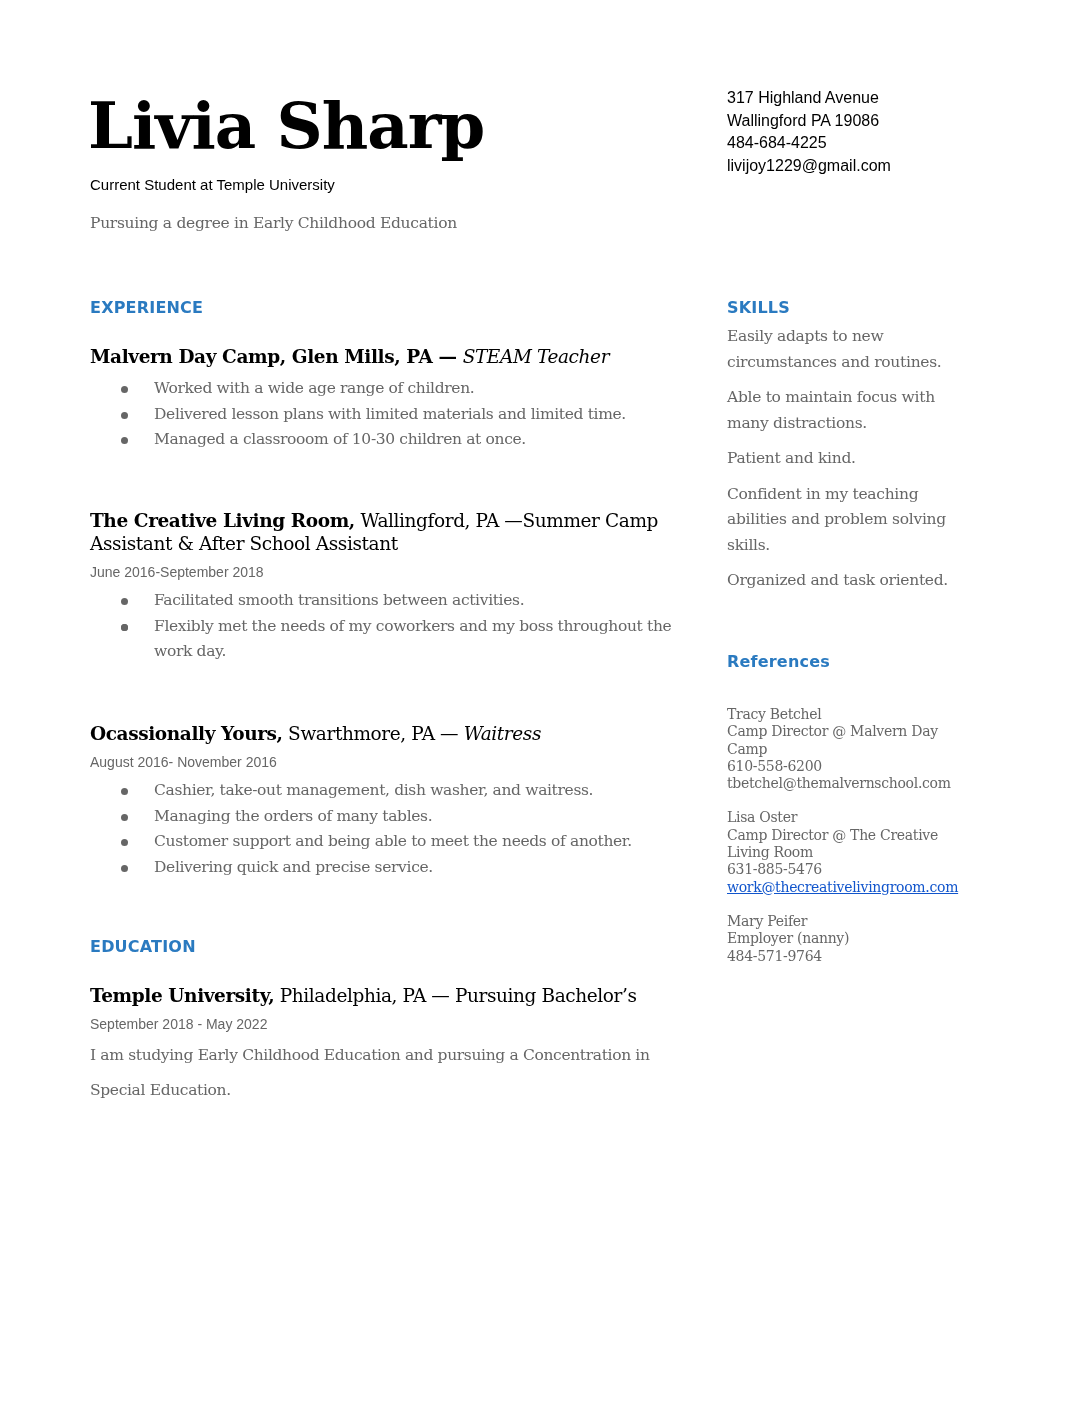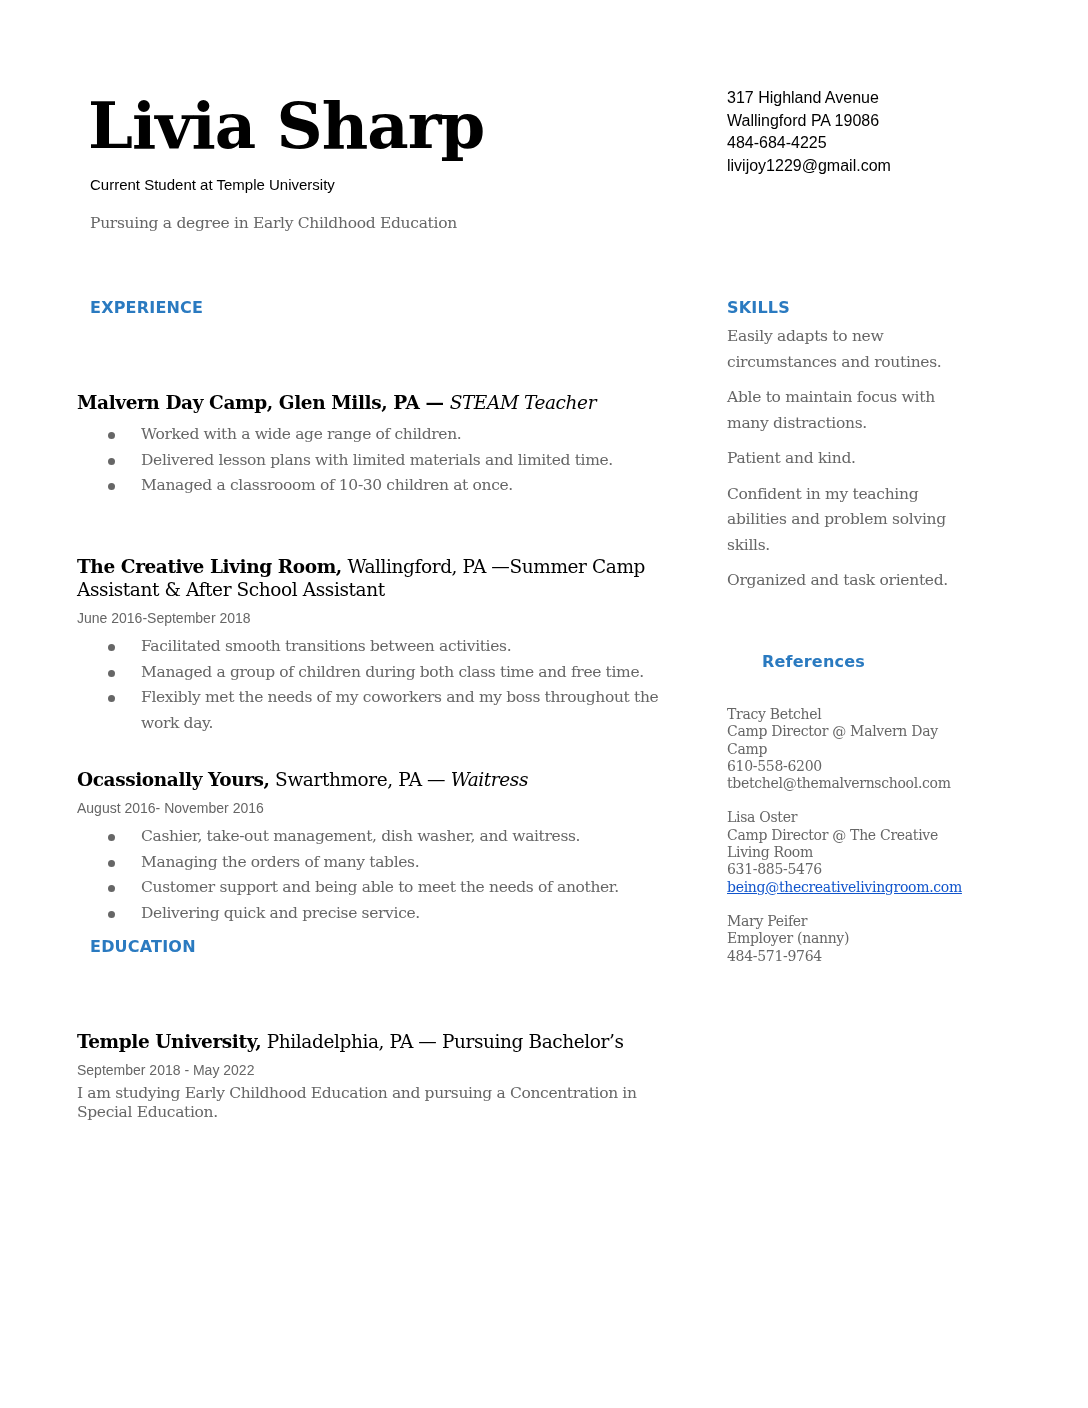--- a/index.html
+++ b/index.html
@@ -7,29 +7,29 @@
 
   #name { position: absolute; left: 88px; top: 84px; font-family: "DejaVu Serif", serif; font-weight: bold; font-size: 64px; letter-spacing: -1px; color: #000; line-height: 84px; margin: 0; }
   #tagline1 { position: absolute; left: 90px; top: 176px; font-family: "Liberation Sans", sans-serif; font-size: 15px; color: #000; }
   #tagline2 { position: absolute; left: 90px; top: 214px; font-family: "DejaVu Serif", serif; font-size: 15.5px; color: #666; letter-spacing: -0.3px; }
 
   #contact { position: absolute; left: 727px; top: 87px; font-family: "Liberation Sans", sans-serif; font-size: 16px; color: #000; line-height: 22.6px; }
   #contact div { white-space: nowrap; }
 
   .section-head { position: absolute; font-family: "DejaVu Sans", sans-serif; font-weight: bold; font-size: 16px; color: #2a7ac0; letter-spacing: 0.2px; }
 
-  .job { position: absolute; left: 77px; width: 590px; margin-top: 46px; }
+  .job { position: absolute; left: 90px; width: 590px; }
   .job-title { font-family: "DejaVu Serif", serif; font-size: 18.5px; color: #000; line-height: 23px; letter-spacing: -0.4px; }
   .job-title b { font-weight: bold; }
   .job-title i { font-style: italic; }
   .job-date { font-family: "Liberation Sans", sans-serif; font-size: 14px; color: #666; margin-top: 9px; line-height: 16px; }
   .job ul { list-style: none; margin: 8px 0 0 0; padding: 0; }
   .job li { position: relative; padding-left: 64px; font-family: "DejaVu Serif", serif; font-size: 15.5px; color: #666; line-height: 25.5px; letter-spacing: -0.35px; }
   .job li .bullet { position: absolute; left: 31px; top: 10px; width: 7px; height: 7px; border-radius: 50%; background: #666; }
-  .edu-desc { font-family: "DejaVu Serif", serif; font-size: 15.5px; color: #666; line-height: 19px; margin-top: 6px; letter-spacing: -0.35px; }
+  .edu-desc { font-family: "DejaVu Serif", serif; font-size: 15.5px; color: #666; line-height: 35px; margin-top: 6px; letter-spacing: -0.35px; }
 
   #skills { position: absolute; left: 727px; top: 324px; width: 250px; }
   #skills p { margin: 0 0 10px 0; font-family: "DejaVu Serif", serif; font-size: 15.5px; color: #666; line-height: 25.5px; letter-spacing: -0.3px; }
 
   #references { position: absolute; left: 727px; top: 706px; width: 260px; }
   .ref { margin-bottom: 17px; font-family: "DejaVu Serif", serif; font-size: 14px; color: #666; line-height: 17.3px; letter-spacing: -0.3px; }
   .ref div { white-space: nowrap; }
   .ref a { color: #1155cc; text-decoration: underline; }
 </style>
 </head>
@@ -55,21 +55,21 @@
     <li><span class="bullet"></span><span>Delivered lesson plans with limited materials and limited time.</span></li>
     <li><span class="bullet"></span><span>Managed a classrooom of 10-30 children at once.</span></li>
   </ul>
 </div>
 
 <div class="job" style="top:509px;">
   <div class="job-title"><b>The Creative Living Room,</b><span> Wallingford, PA —Summer Camp Assistant &amp; After School Assistant</span></div>
   <div class="job-date">June 2016-September 2018</div>
   <ul>
     <li><span class="bullet"></span><span>Facilitated smooth transitions between activities.</span></li>
-    <li><span class="bullet"></span><span>Managed a group of children during both class time and free time.</span></li>
+    <li><span class="bullet"></span></li>
     <li><span class="bullet"></span><span>Flexibly met the needs of my coworkers and my boss throughout the work day.</span></li>
   </ul>
 </div>
 
 <div class="job" style="top:722px;">
   <div class="job-title"><b>Ocassionally Yours,</b><span> Swarthmore, PA — </span><i>Waitress</i></div>
   <div class="job-date">August 2016- November 2016</div>
   <ul>
     <li><span class="bullet"></span><span>Cashier, take-out management, dish washer, and waitress.</span></li>
     <li><span class="bullet"></span><span>Managing the orders of many tables.</span></li>
@@ -87,34 +87,34 @@
 
 <div class="section-head" style="left:727px; top:298px;">SKILLS</div>
 <div id="skills">
   <p>Easily adapts to new circumstances and routines.</p>
   <p>Able to maintain focus with many distractions.</p>
   <p>Patient and kind.</p>
   <p>Confident in my teaching abilities and problem solving skills.</p>
   <p>Organized and task oriented.</p>
 </div>
 
-<div class="section-head" style="left:762px; top:652px;">References</div>
+<div class="section-head" style="left:727px; top:652px;">References</div>
 <div id="references">
   <div class="ref">
     <div>Tracy Betchel</div>
     <div>Camp Director @ Malvern Day</div>
     <div>Camp</div>
     <div>610-558-6200</div>
     <div>tbetchel@themalvernschool.com</div>
   </div>
   <div class="ref">
     <div>Lisa Oster</div>
     <div>Camp Director @ The Creative</div>
     <div>Living Room</div>
     <div>631-885-5476</div>
-    <div><a href="#">being@thecreativelivingroom.com</a></div>
+    <div><a href="#">work@thecreativelivingroom.com</a></div>
   </div>
   <div class="ref">
     <div>Mary Peifer</div>
     <div>Employer (nanny)</div>
     <div>484-571-9764</div>
   </div>
 </div>
 
 </body></html>

